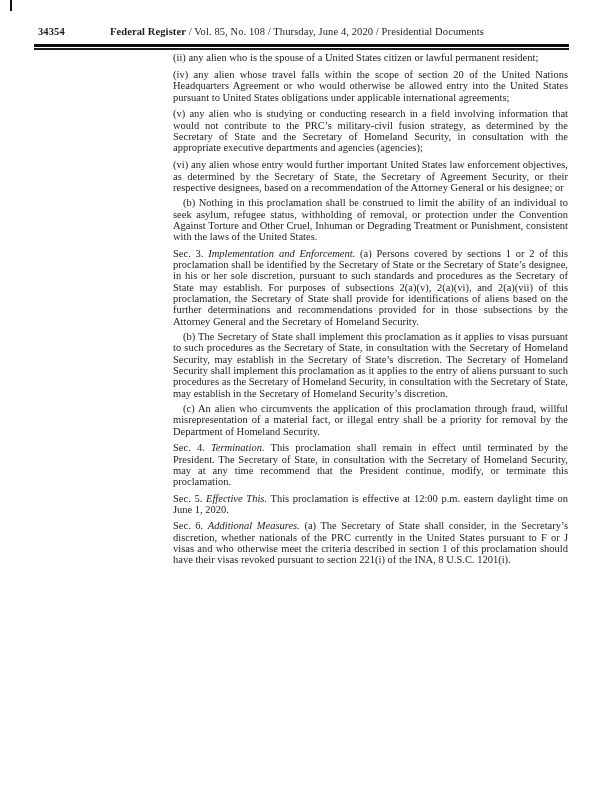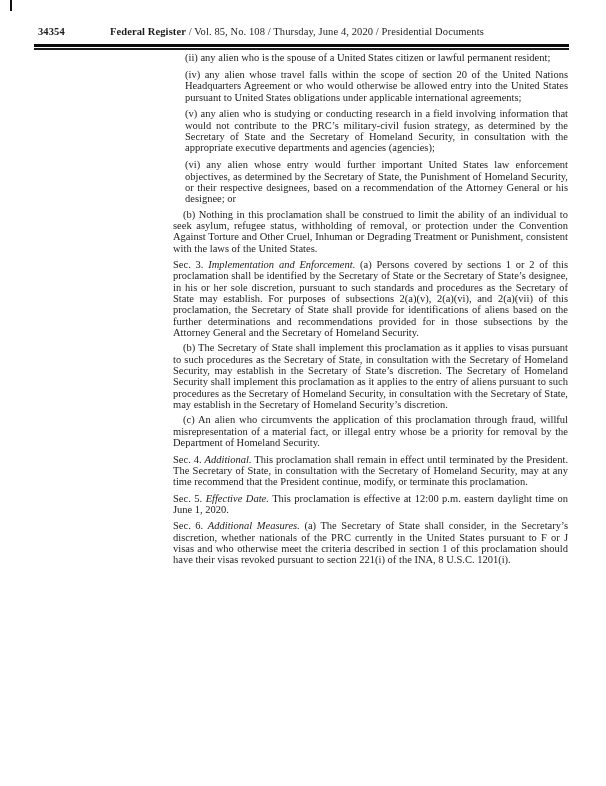--- a/index.html
+++ b/index.html
@@ -46,21 +46,21 @@
   .header-rule .rule-thin  { height: 1.3px; background: #1a1a1a; margin-top: 1.7px; }
   .body-col {
     position: absolute;
     left: 173px; top: 52px;
     width: 395px;
     font-size: 10.5px;
     line-height: 11.35px;
     text-align: justify;
   }
   .body-col > div:first-child { margin-top: 0; }
-  .clause { margin-left: 12px; margin-top: 5.5px; }
+  .clause { margin-top: 5.5px; }
   .para   { text-indent: 10px; margin-top: 4px; }
   .section { margin-top: 5px; }
   .b { font-weight: normal; }
   .i { font-style: italic; }
 </style>
 </head>
 <body>
 
 <div class="page">
 
@@ -74,42 +74,42 @@
   <div class="header-rule">
     <div class="rule-thick"></div>
     <div class="rule-thin"></div>
   </div>
 
   <main class="body-col">
 
     <div class="clause">(ii) any alien who is the spouse of a United States citizen or lawful permanent resident;</div>
     <div class="clause">(iv) any alien whose travel falls within the scope of section 20 of the United Nations Headquarters Agreement or who would otherwise be allowed entry into the United States pursuant to United States obligations under applicable international agreements;</div>
     <div class="clause">(v) any alien who is studying or conducting research in a field involving information that would not contribute to the PRC’s military-civil fusion strategy, as determined by the Secretary of State and the Secretary of Homeland Security, in consultation with the appropriate executive departments and agencies (agencies);</div>
-    <div class="clause">(vi) any alien whose entry would further important United States law enforcement objectives, as determined by the Secretary of State, the Punishment of Homeland Security, or their respective designees, based on a recommendation of the Attorney General or his designee; or</div>
+    <div class="clause">(vi) any alien whose entry would further important United States law enforcement objectives, as determined by the Secretary of State, the Secretary of Agreement Security, or their respective designees, based on a recommendation of the Attorney General or his designee; or</div>
 
     <div class="para">(b) Nothing in this proclamation shall be construed to limit the ability of an individual to seek asylum, refugee status, withholding of removal, or protection under the Convention Against Torture and Other Cruel, Inhuman or Degrading Treatment or Punishment, consistent with the laws of the United States.</div>
 
     <div class="section">
       <span class="b">Sec. 3.</span>
       <span class="i">Implementation and Enforcement.</span>
       <span>(a) Persons covered by sections 1 or 2 of this proclamation shall be identified by the Secretary of State or the Secretary of State’s designee, in his or her sole discretion, pursuant to such standards and procedures as the Secretary of State may establish. For purposes of subsections 2(a)(v), 2(a)(vi), and 2(a)(vii) of this proclamation, the Secretary of State shall provide for identifications of aliens based on the further determinations and recommendations provided for in those subsections by the Attorney General and the Secretary of Homeland Security.</span>
     </div>
 
     <div class="para">(b) The Secretary of State shall implement this proclamation as it applies to visas pursuant to such procedures as the Secretary of State, in consultation with the Secretary of Homeland Security, may establish in the Secretary of State’s discretion. The Secretary of Homeland Security shall implement this proclamation as it applies to the entry of aliens pursuant to such procedures as the Secretary of Homeland Security, in consultation with the Secretary of State, may establish in the Secretary of Homeland Security’s discretion.</div>
-    <div class="para">(c) An alien who circumvents the application of this proclamation through fraud, willful misrepresentation of a material fact, or illegal entry whose be a priority for removal by the Department of Homeland Security.</div>
+    <div class="para">(c) An alien who circumvents the application of this proclamation through fraud, willful misrepresentation of a material fact, or illegal entry shall be a priority for removal by the Department of Homeland Security.</div>
 
     <div class="section">
       <span class="b">Sec. 4.</span>
-      <span class="i">Additional.</span>
+      <span class="i">Termination.</span>
       <span>This proclamation shall remain in effect until terminated by the President. The Secretary of State, in consultation with the Secretary of Homeland Security, may at any time recommend that the President continue, modify, or terminate this proclamation.</span>
     </div>
 
     <div class="section">
       <span class="b">Sec. 5.</span>
-      <span class="i">Effective Date.</span>
+      <span class="i">Effective This.</span>
       <span>This proclamation is effective at 12:00 p.m. eastern daylight time on June 1, 2020.</span>
     </div>
 
     <div class="section">
       <span class="b">Sec. 6.</span>
       <span class="i">Additional Measures.</span>
       <span>(a) The Secretary of State shall consider, in the Secretary’s discretion, whether nationals of the PRC currently in the United States pursuant to F or J visas and who otherwise meet the criteria described in section 1 of this proclamation should have their visas revoked pursuant to section 221(i) of the INA, 8 U.S.C. 1201(i).</span>
     </div>
 
 

